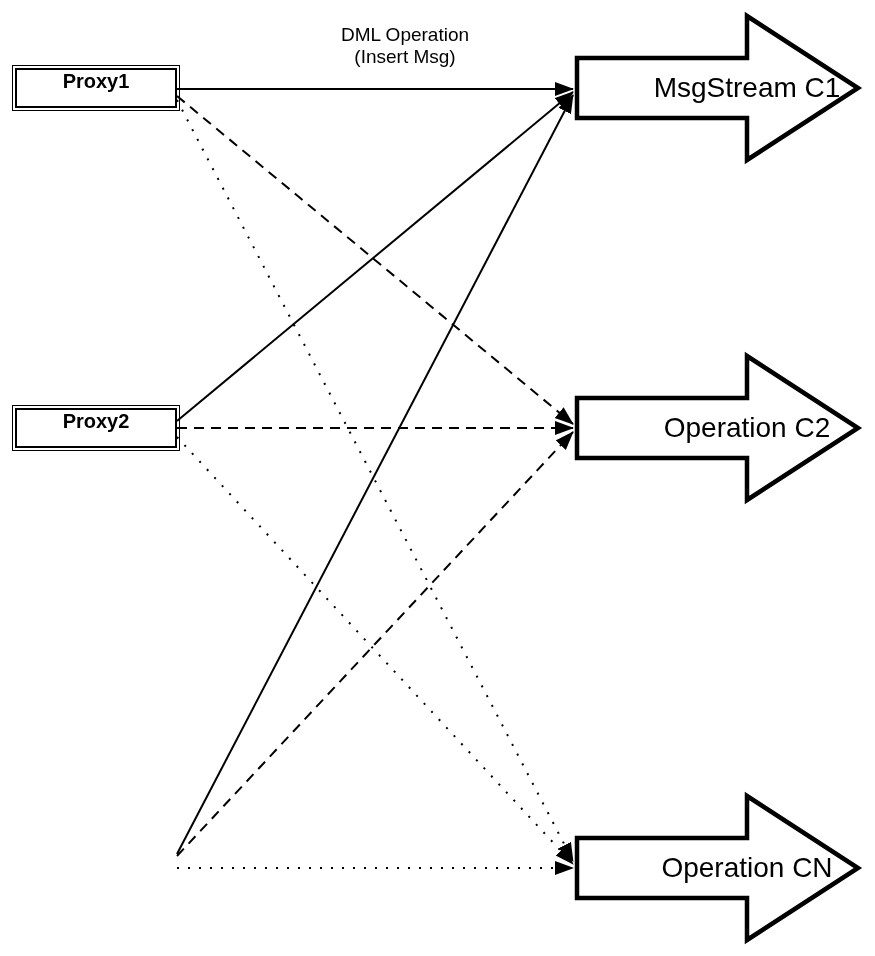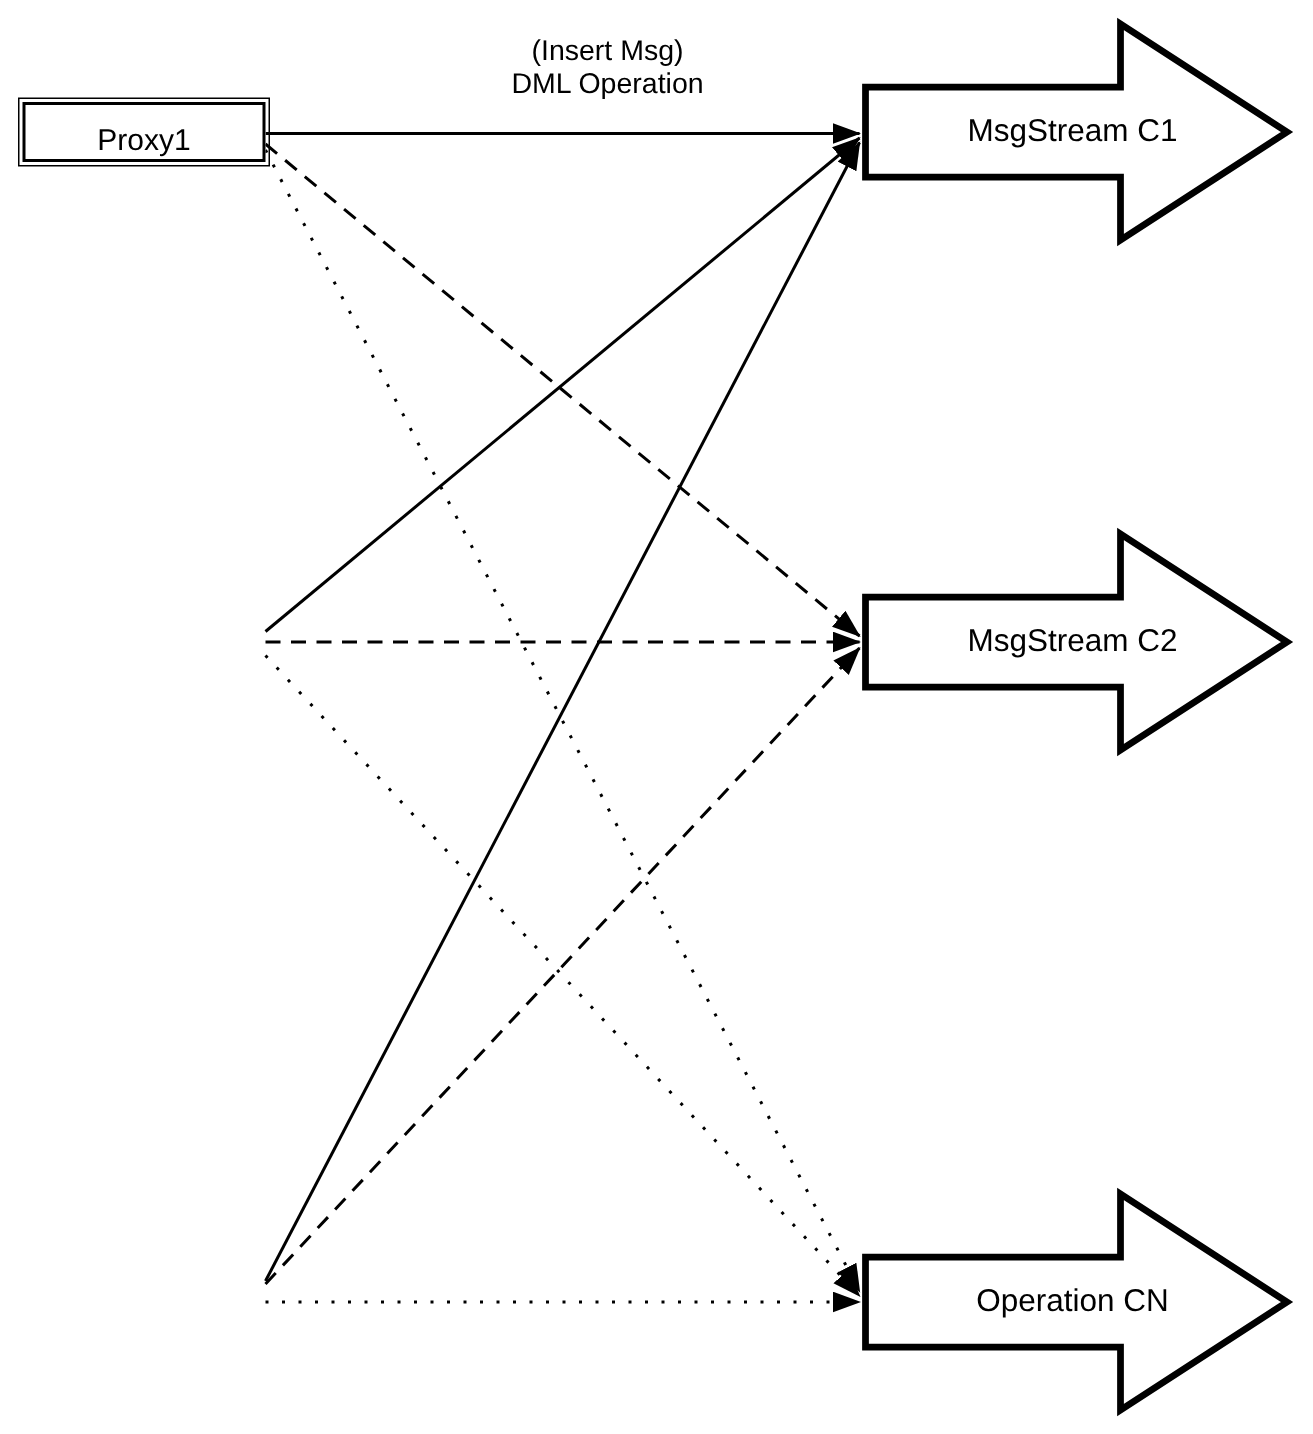--- a/index.html
+++ b/index.html
@@ -38,34 +38,35 @@
     position: absolute;
     left: 15px;
     width: 162px;
     height: 40px;
     box-sizing: border-box;
     background: #ffffff;
     border: 2.5px solid #000000;
     outline: 1px solid #000000;
     outline-offset: 2px;
     display: flex;
-    align-items: flex-end;
+    align-items: flex-start;
     justify-content: center;
     font-size: 20px;
     color: #000000;
+    font-weight: bold;
   }
   .stream-label {
     position: absolute;
-    left: 592px;
+    left: 624px;
     width: 246px;
     height: 26px;
     display: flex;
     align-items: center;
     justify-content: center;
-    font-size: 21px;
+    font-size: 28px;
     color: #000000;
     white-space: nowrap;
   }
   .diagram-title {
     position: absolute;
     left: 255px;
     top: 24px;
     width: 300px;
     text-align: center;
     font-size: 19px;
@@ -96,25 +97,28 @@
     <line class="edge dotted" x1="177" y1="100" x2="573" y2="861" marker-end="url(#ah)"></line>
     <line class="edge dotted" x1="177" y1="437" x2="573" y2="864" marker-end="url(#ah)"></line>
     <line class="edge dotted" x1="177" y1="868" x2="573" y2="868" marker-end="url(#ah)"></line>
 
     <polygon class="big-arrow" points="577,58 747,58 747,16 858,88 747,160 747,118 577,118"></polygon>
     <polygon class="big-arrow" points="577,398 747,398 747,356 858,428 747,500 747,458 577,458"></polygon>
     <polygon class="big-arrow" points="577,838 747,838 747,796 858,868 747,940 747,898 577,898"></polygon>
   </svg>
 
   <div class="diagram-title">
+    <div>DML Operation</div>
     <div>(Insert Msg)</div>
-    <div>DML Operation</div>
   </div>
 
   <div class="proxy-box" style="top:68px">
     <span>Proxy1</span>
   </div>
+  <div class="proxy-box" style="top:408px">
+    <span>Proxy2</span>
+  </div>
 
   <div class="stream-label" style="top:75px">MsgStream C1</div>
-  <div class="stream-label" style="top:415px">MsgStream C2</div>
+  <div class="stream-label" style="top:415px">Operation C2</div>
   <div class="stream-label" style="top:855px">Operation CN</div>
 
 </div>
 
 </body></html>

